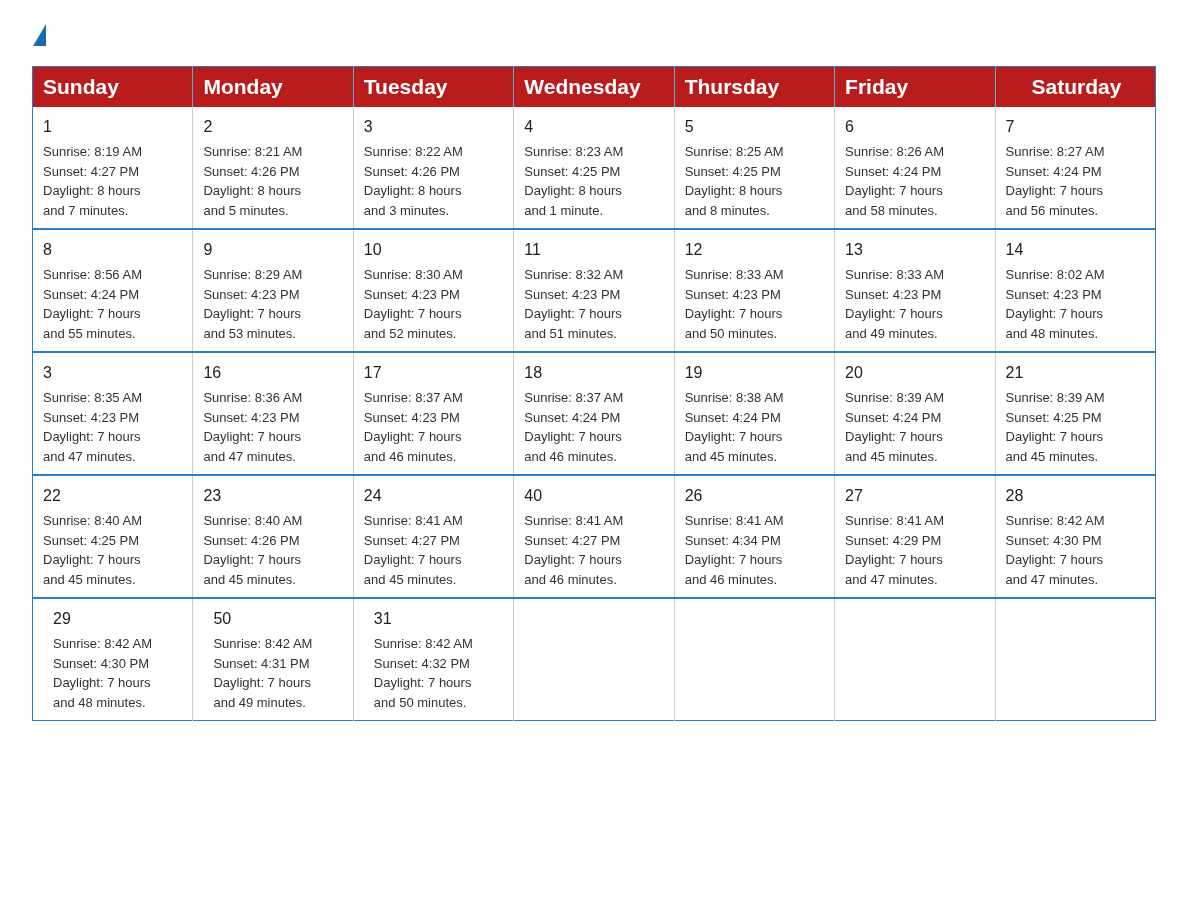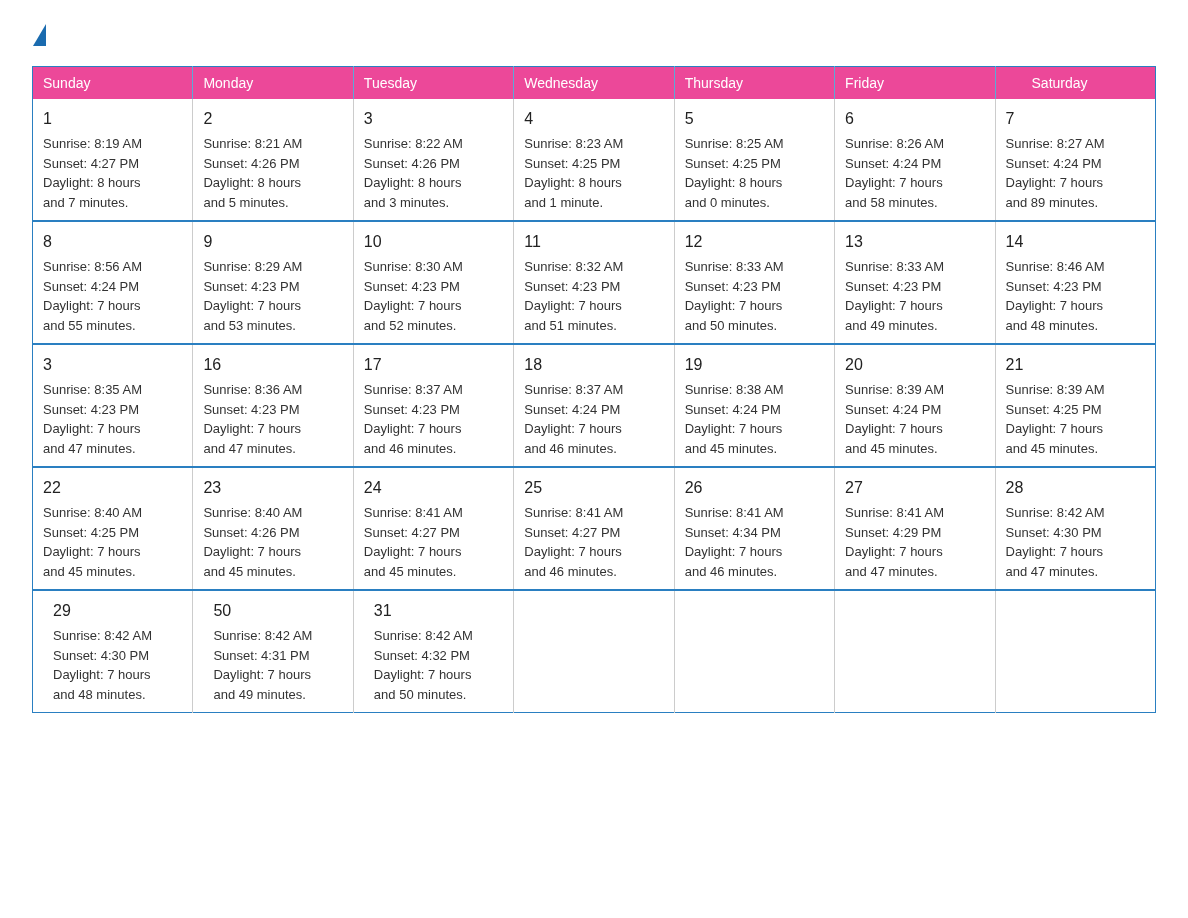--- a/index.html
+++ b/index.html
@@ -35,24 +35,24 @@
       font-size: 22px;
       color: #222;
       margin-top: 4px;
     }
     .calendar-table {
       width: 100%;
       border-collapse: collapse;
       border: 1px solid #2a7fc1;
     }
     .calendar-table th {
-      background-color: #ec4899;
+      background-color: #b91c1c;
       color: #fff;
-      font-size: 14px;
-      font-weight: normal;
+      font-size: 21px;
+      font-weight: bold;
       padding: 8px 10px;
       text-align: left;
       border-right: 1px solid #5aaad8;
     }
     .calendar-table th:last-child {
       border-right: none;
       padding-left: 36px;
     }
     .calendar-table td {
       vertical-align: top;
@@ -170,35 +170,35 @@
         <span class="day-info">Sunrise: 8:23 AM</span><br>
         <span class="day-info">Sunset: 4:25 PM</span><br>
         <span class="day-info">Daylight: 8 hours</span><br>
         <span class="day-info">and 1 minute.</span>
       </td>
         <td>
         <span class="day-number">5</span>
         <span class="day-info">Sunrise: 8:25 AM</span><br>
         <span class="day-info">Sunset: 4:25 PM</span><br>
         <span class="day-info">Daylight: 8 hours</span><br>
-        <span class="day-info">and 0 minutes.</span>
+        <span class="day-info">and 8 minutes.</span>
       </td>
         <td>
         <span class="day-number">6</span>
         <span class="day-info">Sunrise: 8:26 AM</span><br>
         <span class="day-info">Sunset: 4:24 PM</span><br>
         <span class="day-info">Daylight: 7 hours</span><br>
         <span class="day-info">and 58 minutes.</span>
       </td>
         <td>
         <span class="day-number">7</span>
         <span class="day-info">Sunrise: 8:27 AM</span><br>
         <span class="day-info">Sunset: 4:24 PM</span><br>
         <span class="day-info">Daylight: 7 hours</span><br>
-        <span class="day-info">and 89 minutes.</span>
+        <span class="day-info">and 56 minutes.</span>
       </td>
       </tr>
       <tr>
         <td>
         <span class="day-number">8</span>
         <span class="day-info">Sunrise: 8:56 AM</span><br>
         <span class="day-info">Sunset: 4:24 PM</span><br>
         <span class="day-info">Daylight: 7 hours</span><br>
         <span class="day-info">and 55 minutes.</span>
       </td>
@@ -232,21 +232,21 @@
       </td>
         <td>
         <span class="day-number">13</span>
         <span class="day-info">Sunrise: 8:33 AM</span><br>
         <span class="day-info">Sunset: 4:23 PM</span><br>
         <span class="day-info">Daylight: 7 hours</span><br>
         <span class="day-info">and 49 minutes.</span>
       </td>
         <td>
         <span class="day-number">14</span>
-        <span class="day-info">Sunrise: 8:46 AM</span><br>
+        <span class="day-info">Sunrise: 8:02 AM</span><br>
         <span class="day-info">Sunset: 4:23 PM</span><br>
         <span class="day-info">Daylight: 7 hours</span><br>
         <span class="day-info">and 48 minutes.</span>
       </td>
       </tr>
       <tr>
         <td>
         <span class="day-number">3</span>
         <span class="day-info">Sunrise: 8:35 AM</span><br>
         <span class="day-info">Sunset: 4:23 PM</span><br>
@@ -312,21 +312,21 @@
         <span class="day-info">and 45 minutes.</span>
       </td>
         <td>
         <span class="day-number">24</span>
         <span class="day-info">Sunrise: 8:41 AM</span><br>
         <span class="day-info">Sunset: 4:27 PM</span><br>
         <span class="day-info">Daylight: 7 hours</span><br>
         <span class="day-info">and 45 minutes.</span>
       </td>
         <td>
-        <span class="day-number">25</span>
+        <span class="day-number">40</span>
         <span class="day-info">Sunrise: 8:41 AM</span><br>
         <span class="day-info">Sunset: 4:27 PM</span><br>
         <span class="day-info">Daylight: 7 hours</span><br>
         <span class="day-info">and 46 minutes.</span>
       </td>
         <td>
         <span class="day-number">26</span>
         <span class="day-info">Sunrise: 8:41 AM</span><br>
         <span class="day-info">Sunset: 4:34 PM</span><br>
         <span class="day-info">Daylight: 7 hours</span><br>

